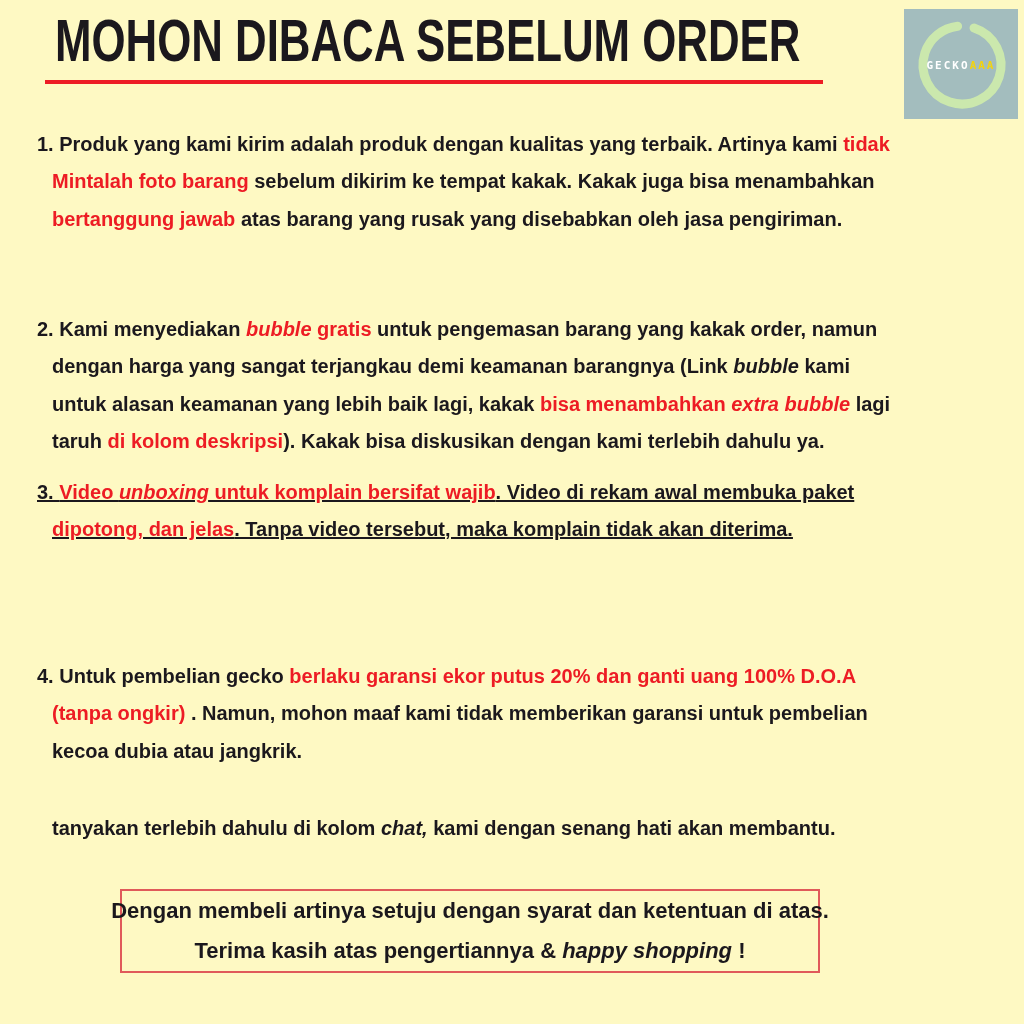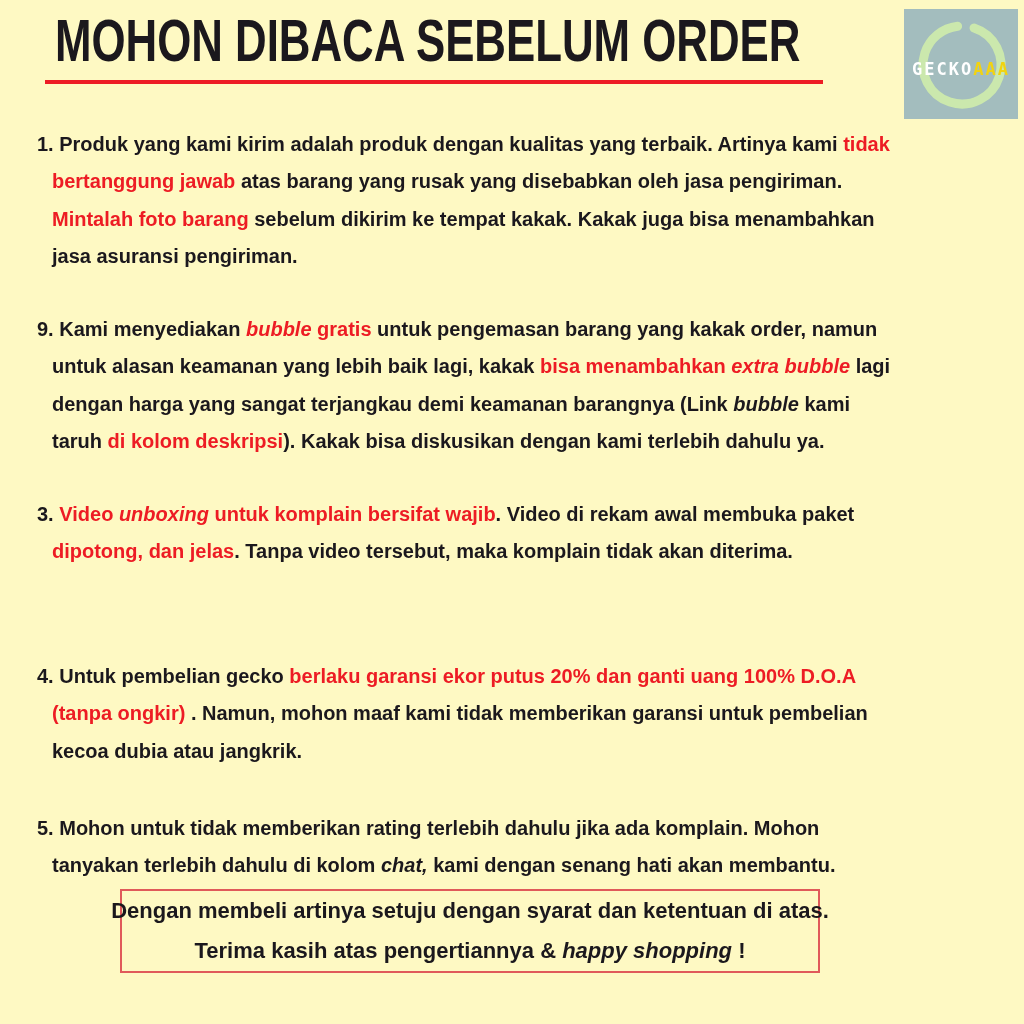--- a/index.html
+++ b/index.html
@@ -19,34 +19,34 @@
     background:var(--underline);
   }
   
   .logo {
     position:absolute; left:904px; top:9px; width:114px; height:110px;
     background:var(--logo-bg);
   }
   .logo svg { position:absolute; left:0; top:0; }
   .logo-text {
     position:absolute; left:0; top:50px; width:114px; text-align:center;
-    font-family:"DejaVu Sans Mono", monospace; font-size:17px; font-weight:700;
+    font-family:"DejaVu Sans Mono", monospace; font-size:11px; font-weight:700;
     letter-spacing:2px; color:var(--logo-text); white-space:nowrap;
   }
   .logo-text .accent { color:var(--logo-accent); }
   
   .para {
     position:absolute; left:52px; font-size:20px; font-weight:600;
     line-height:37.4px; color:var(--ink);
   }
   .para .line { white-space:pre; }
   .para .line.first { margin-left:-15px; }
   .para:nth-child(1) { top:126px; }
   .para:nth-child(2) { top:311px; }
-  .para:nth-child(3) { top:496px; }
+  .para:nth-child(3) { top:474px;text-decoration:underline; }
   .para:nth-child(4) { top:658px; }
   .para:nth-child(5) { top:810px; }
   .red { color:var(--red); }
   .it  { font-style:italic;text-align:right; }
   
   .agreement-box {
     position:absolute; left:120px; top:889px; width:700px; height:84px;
     border:2px solid var(--box-border); box-sizing:border-box;
     display:flex; flex-direction:column; align-items:center; justify-content:center;
     font-size:22px; font-weight:600; line-height:40px; color:var(--ink);
@@ -64,41 +64,39 @@
   <div class="logo">
     <svg width="114" height="110" viewBox="0 0 114 110">
       <circle cx="58" cy="56" r="39" fill="none" stroke="var(--ring)" stroke-width="9" stroke-linecap="round" stroke-dasharray="228 17" transform="rotate(-72 58 56)"></circle>
     </svg>
     <div class="logo-text"><span>GECKO</span><span class="accent">AAA</span></div>
   </div>
 
   <div id="paragraphs">
       <div class="para">
         <div class="line first"><span>1. Produk yang kami kirim adalah produk dengan kualitas yang terbaik. Artinya kami </span><span class="red">tidak</span></div>
+        <div class="line"><span class="red">Mintalah foto barang</span><span> sebelum dikirim ke tempat kakak. Kakak juga bisa menambahkan</span></div>
         <div class="line"><span class="red">bertanggung jawab</span><span> atas barang yang rusak yang disebabkan oleh jasa pengiriman.</span></div>
-        <div class="line"><span class="red">Mintalah foto barang</span><span> sebelum dikirim ke tempat kakak. Kakak juga bisa menambahkan</span></div>
-        <div class="line"><span>jasa asuransi pengiriman.</span></div>
       </div>
       <div class="para">
-        <div class="line first"><span>9. Kami menyediakan </span><span class="red it">bubble</span><span class="red"> gratis</span><span> untuk pengemasan barang yang kakak order, namun</span></div>
+        <div class="line first"><span>2. Kami menyediakan </span><span class="red it">bubble</span><span class="red"> gratis</span><span> untuk pengemasan barang yang kakak order, namun</span></div>
+        <div class="line"><span>dengan harga yang sangat terjangkau demi keamanan barangnya (Link </span><span class="it">bubble</span><span> kami</span></div>
         <div class="line"><span>untuk alasan keamanan yang lebih baik lagi, kakak </span><span class="red">bisa menambahkan </span><span class="red it">extra bubble</span><span> lagi</span></div>
-        <div class="line"><span>dengan harga yang sangat terjangkau demi keamanan barangnya (Link </span><span class="it">bubble</span><span> kami</span></div>
         <div class="line"><span>taruh </span><span class="red">di kolom deskripsi</span><span>). Kakak bisa diskusikan dengan kami terlebih dahulu ya.</span></div>
       </div>
       <div class="para">
         <div class="line first"><span>3. </span><span class="red">Video </span><span class="red it">unboxing</span><span class="red"> untuk komplain bersifat wajib</span><span>. Video di rekam awal membuka paket</span></div>
         <div class="line"><span class="red">dipotong, dan jelas</span><span>. Tanpa video tersebut, maka komplain tidak akan diterima.</span></div>
       </div>
       <div class="para">
         <div class="line first"><span>4. Untuk pembelian gecko </span><span class="red">berlaku garansi ekor putus 20% dan ganti uang 100% D.O.A</span></div>
         <div class="line"><span class="red">(tanpa ongkir)</span><span> . Namun, mohon maaf kami tidak memberikan garansi untuk pembelian</span></div>
         <div class="line"><span>kecoa dubia atau jangkrik.</span></div>
       </div>
       <div class="para">
-        <div class="line first"><span>5. Mohon untuk tidak memberikan rating terlebih dahulu jika ada komplain. Mohon</span></div>
         <div class="line"><span>tanyakan terlebih dahulu di kolom </span><span class="it">chat,</span><span> kami dengan senang hati akan membantu.</span></div>
       </div>
     </div>
 
   <div id="footer-box" class="agreement-box">
       <div class="line"><span>Dengan membeli artinya setuju dengan syarat dan ketentuan di atas.</span></div>
       <div class="line"><span>Terima kasih atas pengertiannya &amp; </span><span class="it">happy shopping</span><span> !</span></div>
     </div>
 
 </div>

